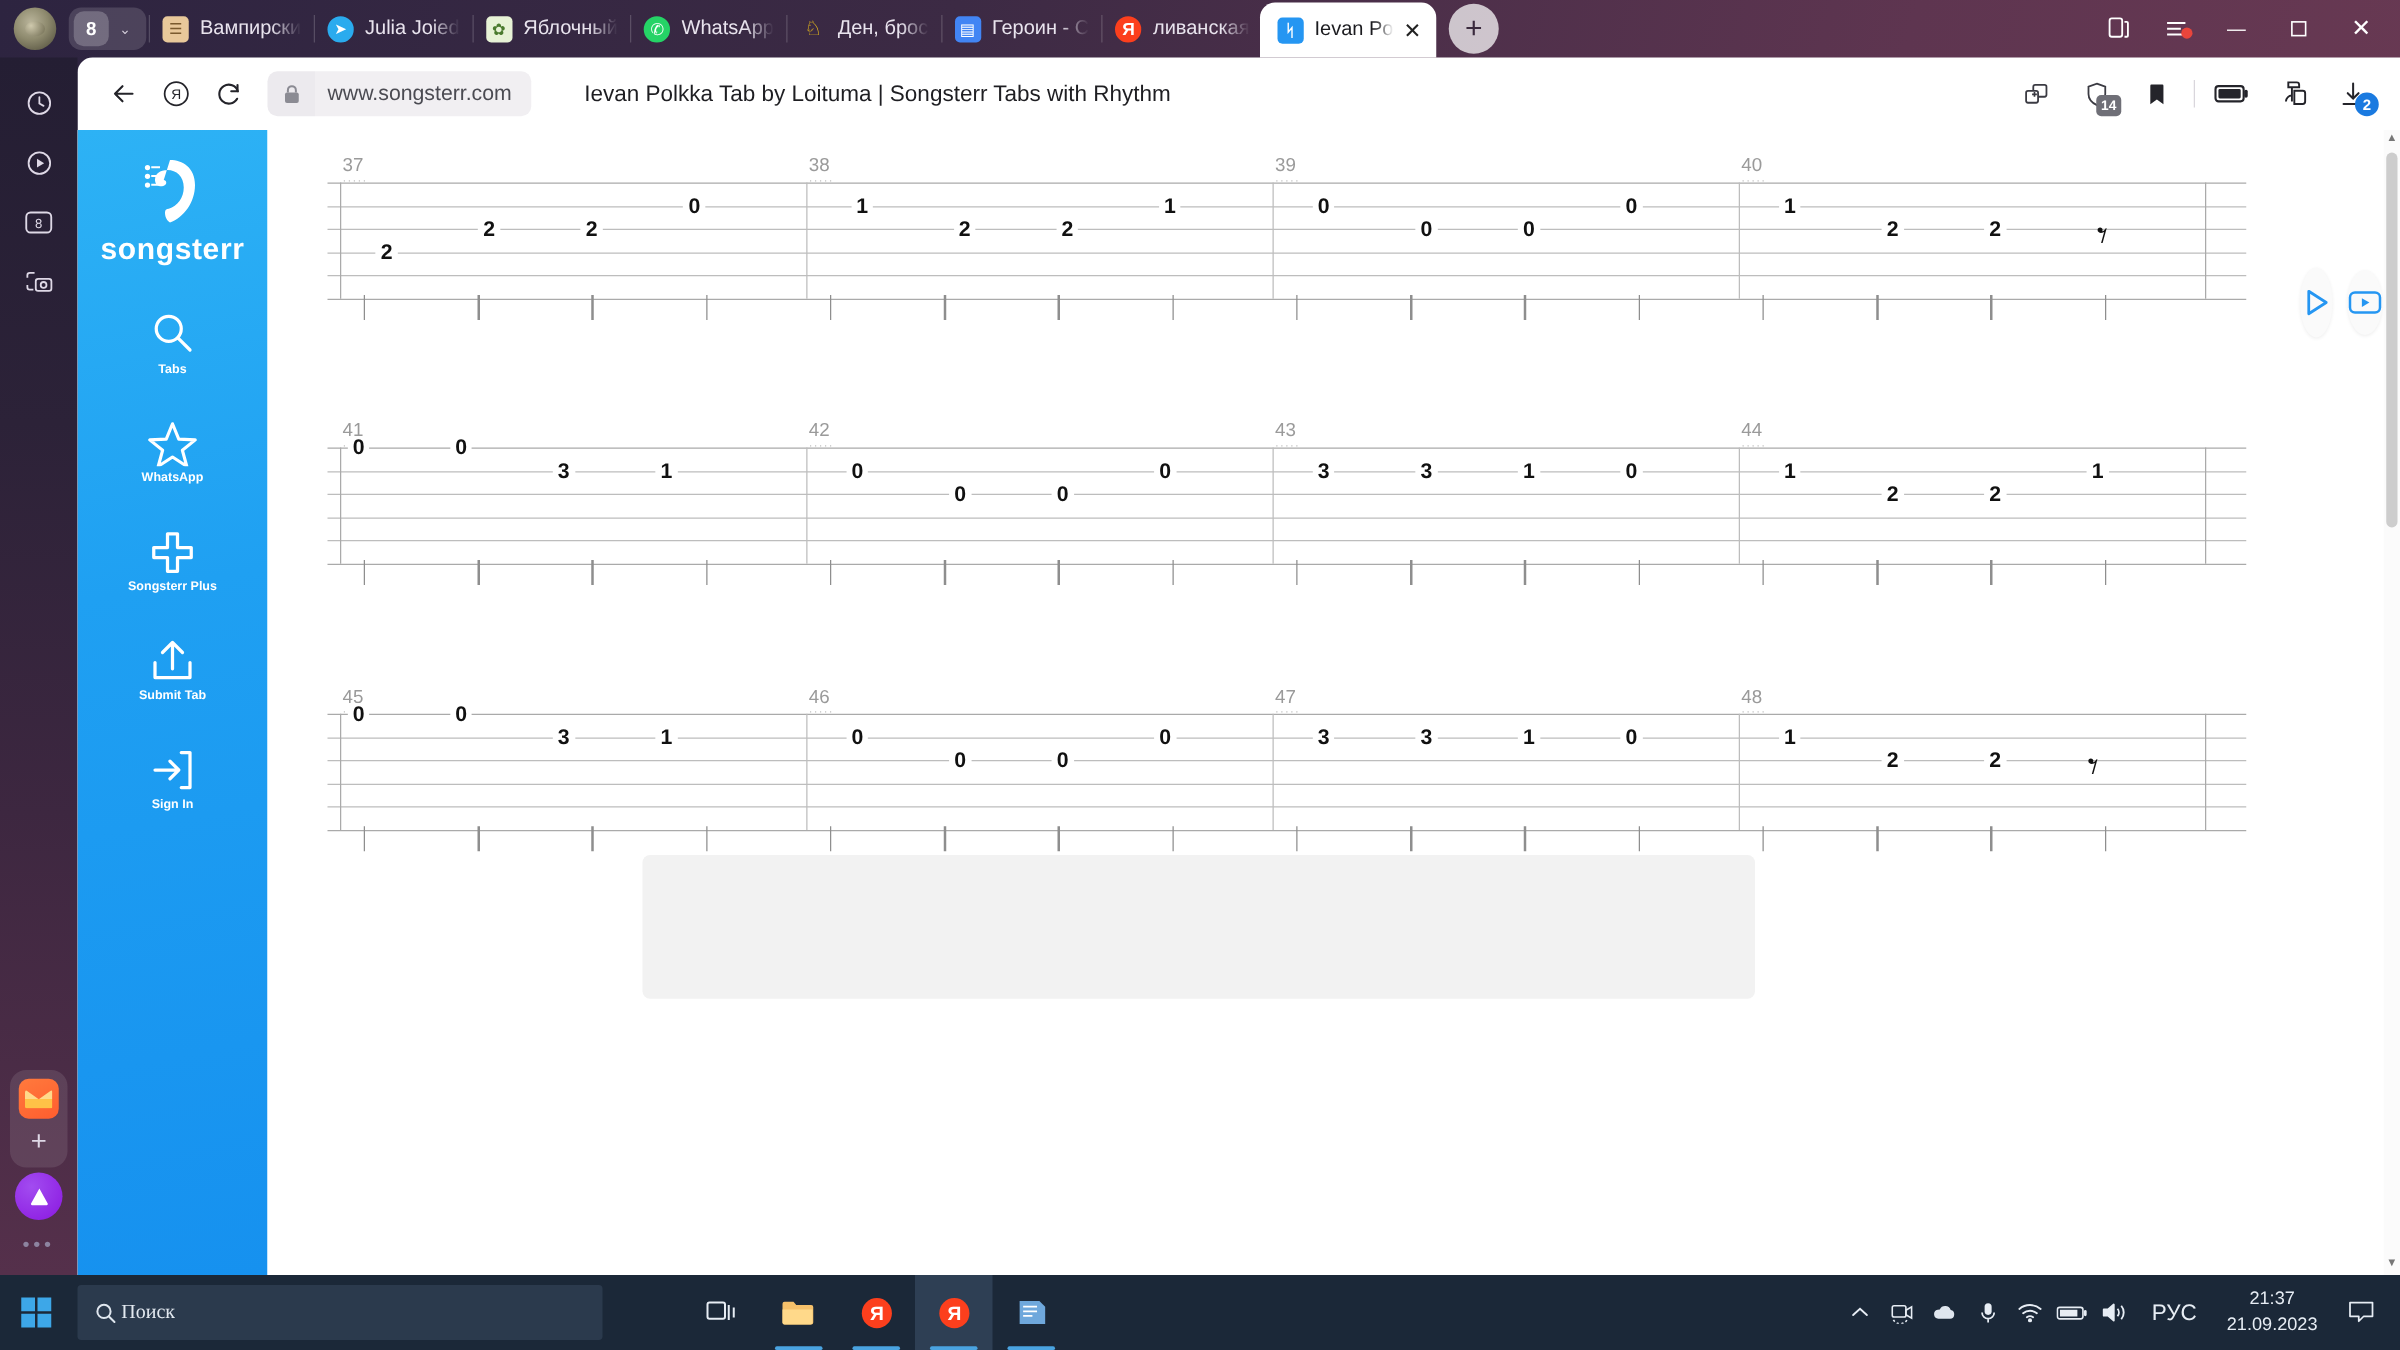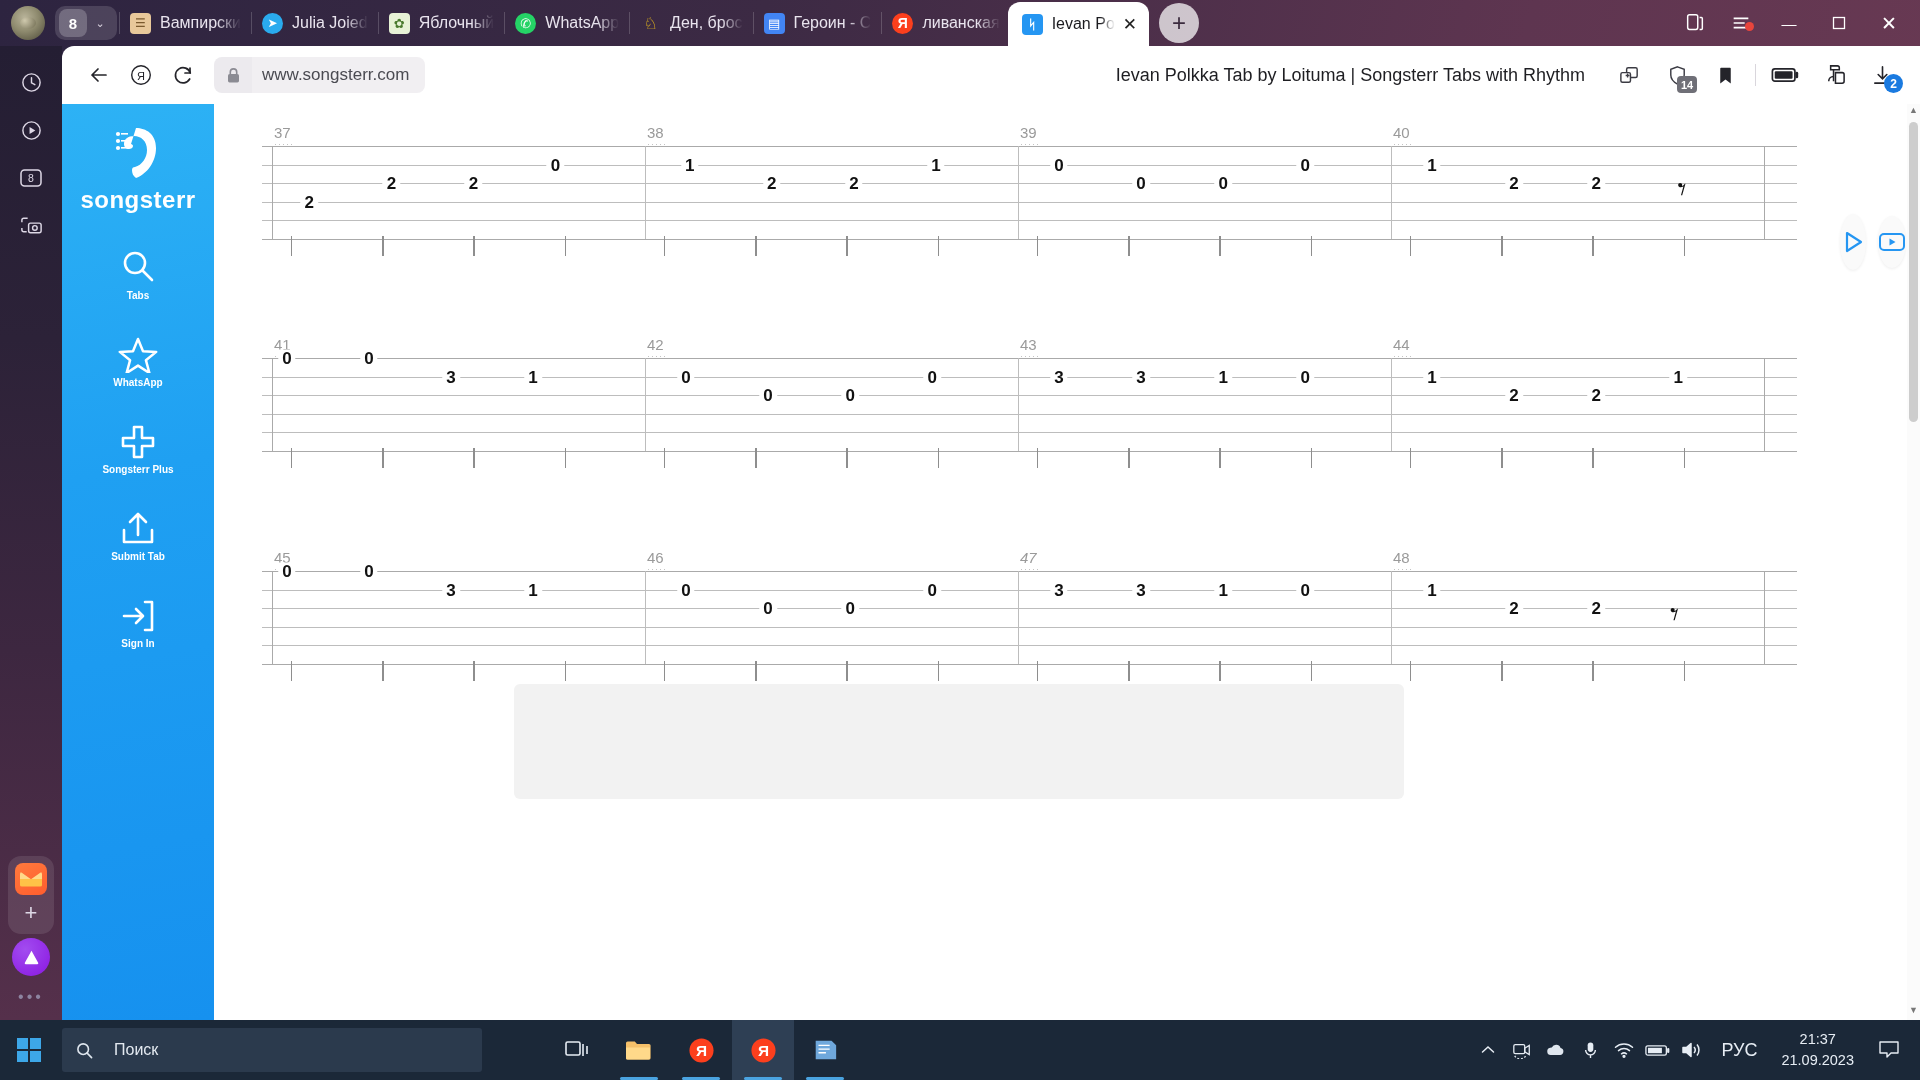--- a/index.html
+++ b/index.html
@@ -96,22 +96,22 @@
   #lock-chip {
     width: 38px; height: 36px; background: #eceaee; border-radius: 8px 0 0 8px;
     display: flex; align-items: center; justify-content: center;
   }
   #url-text-box {
     height: 36px; background: #f1eff2; border-radius: 0 8px 8px 0; display:flex; align-items:center;
     padding: 0 16px 0 10px;
   }
   #url-text { font-size: 17px; color: #4b4b52; }
   #page-title-bar {
-    flex: 1; text-align: right; font-size: 18px; color: #1e1e22;
-    white-space: nowrap; overflow: hidden; padding: 0 20px;
+    flex: 1; text-align: left; font-size: 18px; color: #1e1e22;
+    white-space: nowrap; overflow: hidden; padding: 0 10px; margin-left: 32px;
   }
   #tb-right { display: flex; align-items: center; padding-right: 14px; flex: 0 0 auto; }
   .tb-rc { width: 48px; height: 44px; display: flex; align-items: center; justify-content: center; position: relative; }
   .badge-sq {
     position: absolute; right: 4px; bottom: 4px; min-width: 20px; height: 17px; border-radius: 4px;
     background: #6f6f77; color: #fff; font-size: 11px; font-weight: 700;
     display: flex; align-items: center; justify-content: center; padding: 0 3px;
   }
   .badge-circ {
     position: absolute; right: 3px; bottom: 4px; width: 19px; height: 19px; border-radius: 50%;
@@ -220,21 +220,21 @@
     position: absolute; left: 0; bottom: 0; width: 1920px; height: 60px;
     background: #1b2838; display: flex; align-items: center;
   }
   #start-btn { width: 58px; height: 60px; display: flex; align-items: center; justify-content: center; }
   #win-logo { width: 24px; height: 24px; display: grid; grid-template-columns: 11px 11px; grid-template-rows: 11px 11px; gap: 2px; }
   #win-logo i { background: #3da7e8; display: block; }
   #tb-search {
     width: 420px; height: 44px; background: #2b3a4d; border-radius: 3px; margin-left: 4px;
     display: flex; align-items: center; padding: 0 14px; color: #dfe6ee;
   }
-  #tb-search-text { font-size: 16px; margin-left: 21px; color: #e3e9f0; }
+  #tb-search-text { font-size: 16px; margin-left: 4px; color: #e3e9f0; font-family: Liberation Serif, serif; }
   #tb-apps { margin-left: 64px; display: flex; align-items: center; height: 60px; }
   .tb-app { width: 62px; height: 60px; display: flex; align-items: center; justify-content: center; position: relative; }
   .tb-app.active { background: #2e3f54; }
   .tb-app .underline { position: absolute; bottom: 0; left: 12px; right: 12px; height: 3px; background: #4aa3e0; border-radius: 2px; }
   #tray { margin-left: auto; display: flex; align-items: center; height: 60px; padding-right: 8px; color: #e7edf4; }
   .tray-ic { width: 34px; height: 60px; display: flex; align-items: center; justify-content: center; }
   #tray-lang { font-size: 18px; padding: 0 12px; }
   #tray-clock { text-align: center; font-size: 14.5px; line-height: 1.45; padding: 0 12px; }
   #tray-notif { width: 46px; height: 60px; display: flex; align-items: center; justify-content: center; }
 </style>
@@ -647,21 +647,21 @@
             <div class="measure-num" style="left: 433px; top: 0px;">46</div>
             <div class="measure-dots" style="left: 433px; top: 15px;">·····</div>
             <div class="note" style="left: 472.03px; top: 40.5px;">0</div>
             <div class="note" style="left: 554.09px; top: 59px;">0</div>
             <div class="note" style="left: 636.15px; top: 59px;">0</div>
             <div class="note" style="left: 718.21px; top: 40.5px;">0</div>
             <div class="beat-tick" style="left: 449.65px; top: 112px;"></div>
             <div class="beat-tick" style="left: 541.035px; top: 112px;"></div>
             <div class="beat-tick" style="left: 632.42px; top: 112px;"></div>
             <div class="beat-tick" style="left: 723.805px; top: 112px;"></div>
-            <div class="measure-num" style="left: 806px; top: 0px; font-style: italic;">47</div>
+            <div class="measure-num" style="left: 806px; top: 0px;">47</div>
             <div class="measure-dots" style="left: 806px; top: 15px;">·····</div>
             <div class="note" style="left: 845.03px; top: 40.5px;">3</div>
             <div class="note" style="left: 927.09px; top: 40.5px;">3</div>
             <div class="note" style="left: 1009.15px; top: 40.5px;">1</div>
             <div class="note" style="left: 1091.21px; top: 40.5px;">0</div>
             <div class="beat-tick" style="left: 822.65px; top: 112px;"></div>
             <div class="beat-tick" style="left: 914.035px; top: 112px;"></div>
             <div class="beat-tick" style="left: 1005.42px; top: 112px;"></div>
             <div class="beat-tick" style="left: 1096.81px; top: 112px;"></div>
             <div class="measure-num" style="left: 1179px; top: 0px;">48</div>

